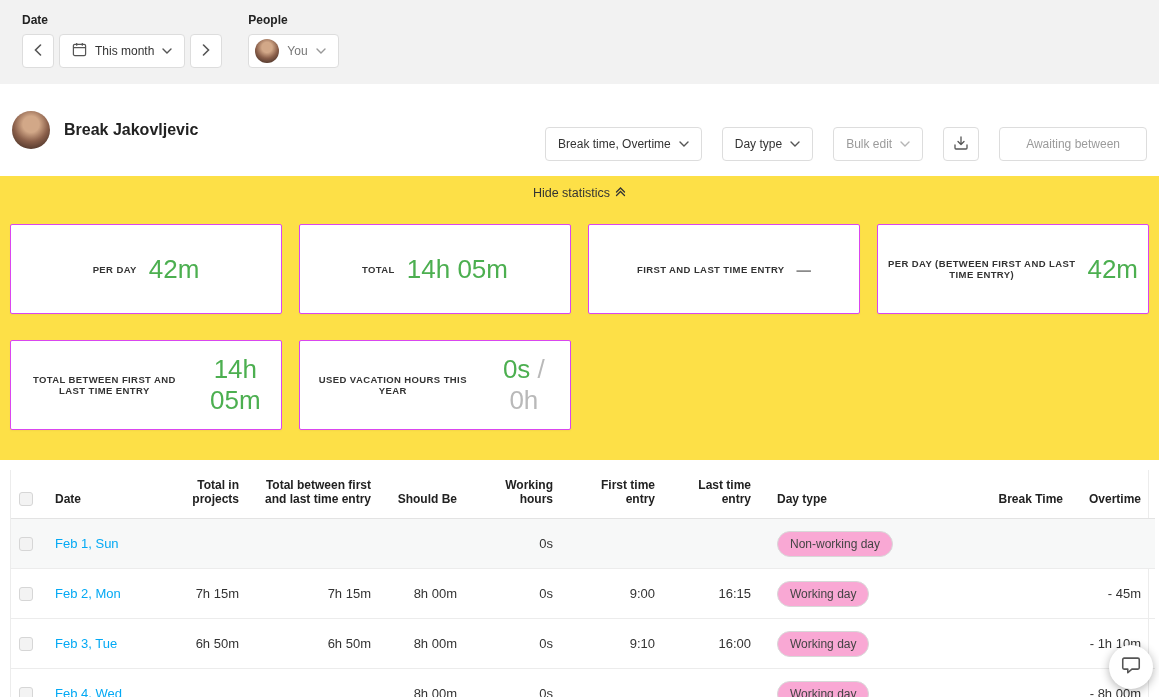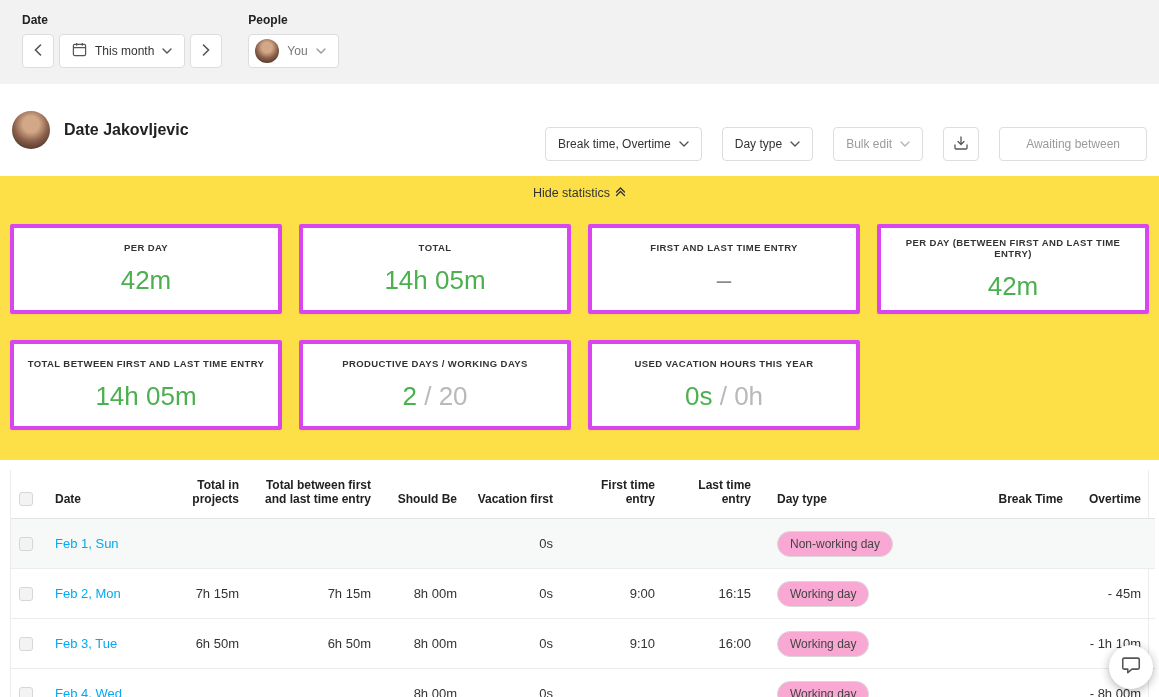--- a/index.html
+++ b/index.html
@@ -57,22 +57,22 @@
   .stats { background: #fde047; padding: 10px 10px 30px; }
   .hide-stats {
     display: flex; justify-content: center; align-items: center; gap: 5px;
     font-size: 12.5px; color: #333; margin-bottom: 24px; cursor: pointer;
   }
   .cards-grid {
     display: grid; grid-template-columns: repeat(4, 1fr);
     gap: 26px 17px;
   }
   .stat-card {
-    background: #fff; border: 4px solid #d946ef; border-radius: 2px;
-    height: 90px; display: flex; flex-direction: column;
+    background: #fff; border: 1px solid #d946ef; border-radius: 2px;
+    height: 90px; display: flex; flex-direction: row;
     align-items: center; justify-content: center; gap: 12px;
     box-shadow: 0 1px 2px rgba(0,0,0,0.04);
     padding: 0 10px; text-align: center;
   }
   .stat-title {
     font-size: 9.5px; font-weight: bold; color: #333; letter-spacing: 0.4px;
   }
   .stat-value { font-size: 26px; color: #4caf50; }
   .stat-value .sep, .stat-value .second { color: #b9b9b9; }
   .stat-value.muted { color: #8a8a8a; }
@@ -168,21 +168,21 @@
               <path d="M1 1l4 4 4-4" stroke="#999" stroke-width="1.4" fill="none" stroke-linecap="round"></path>
             </svg>
           </span>
       </button>
     </div>
   </div>
 </div>
 
 <div class="user-header">
   <span class="avatar-lg"></span>
-  <span class="user-name">Date Jakovljevic</span>
+  <span class="user-name">Break Jakovljevic</span>
   <div class="header-actions">
     <button class="btn dropdown-btn">
       <span>Break time, Overtime</span>
       <span class="chev">
           <svg width="10" height="6" viewBox="0 0 10 6">
             <path d="M1 1l4 4 4-4" stroke="#555" stroke-width="1.4" fill="none" stroke-linecap="round"></path>
           </svg>
         </span>
     </button>
     <button class="btn dropdown-btn">
@@ -234,28 +234,20 @@
       <div class="stat-title">FIRST AND LAST TIME ENTRY</div>
       <div class="stat-value muted">–</div>
     </div>
     <div class="stat-card">
       <div class="stat-title">PER DAY (BETWEEN FIRST AND LAST TIME ENTRY)</div>
       <div class="stat-value">42m</div>
     </div>
     <div class="stat-card">
       <div class="stat-title">TOTAL BETWEEN FIRST AND LAST TIME ENTRY</div>
       <div class="stat-value">14h 05m</div>
-    </div>
-    <div class="stat-card">
-      <div class="stat-title">PRODUCTIVE DAYS / WORKING DAYS</div>
-      <div class="stat-value">
-        <span>2</span>
-        <span class="sep"> <span>/</span> </span>
-        <span class="second">20</span>
-      </div>
     </div>
     <div class="stat-card">
       <div class="stat-title">USED VACATION HOURS THIS YEAR</div>
       <div class="stat-value">
         <span>0s</span>
         <span class="sep"> <span>/</span> </span>
         <span class="second">0h</span>
       </div>
     </div>
   </div>
@@ -276,21 +268,21 @@
         <col class="col-bt">
         <col class="col-ot">
     </colgroup>
     <thead>
       <tr>
         <th class="al"><span class="checkbox"></span></th>
         <th class="al">Date</th>
         <th>Total in projects</th>
         <th>Total between first and last time entry</th>
         <th>Should Be</th>
-        <th>Vacation first</th>
+        <th>Working hours</th>
         <th>First time entry</th>
         <th>Last time entry</th>
         <th class="al dt-cell">Day type</th>
         <th>Break Time</th>
         <th class="ot-cell">Overtime</th>
       </tr>
     </thead>
     <tbody>
       <tr class="nonworking">
         <td class="al"><span class="checkbox"></span></td>

